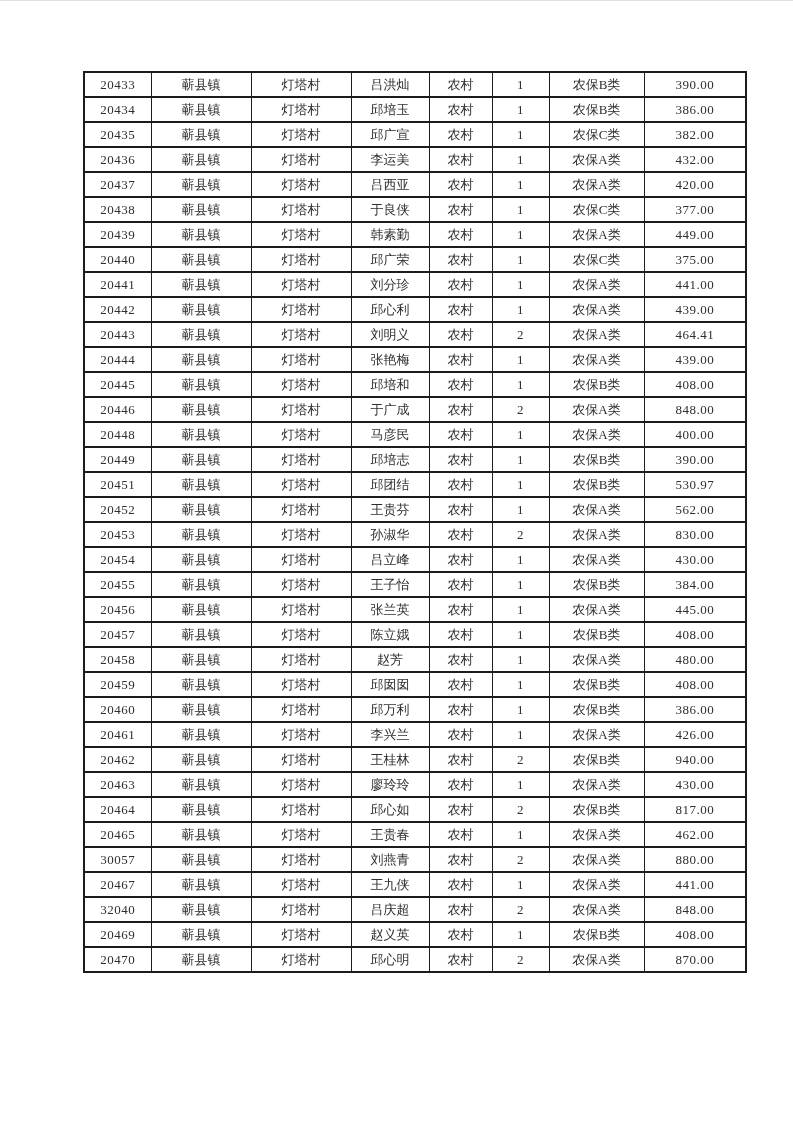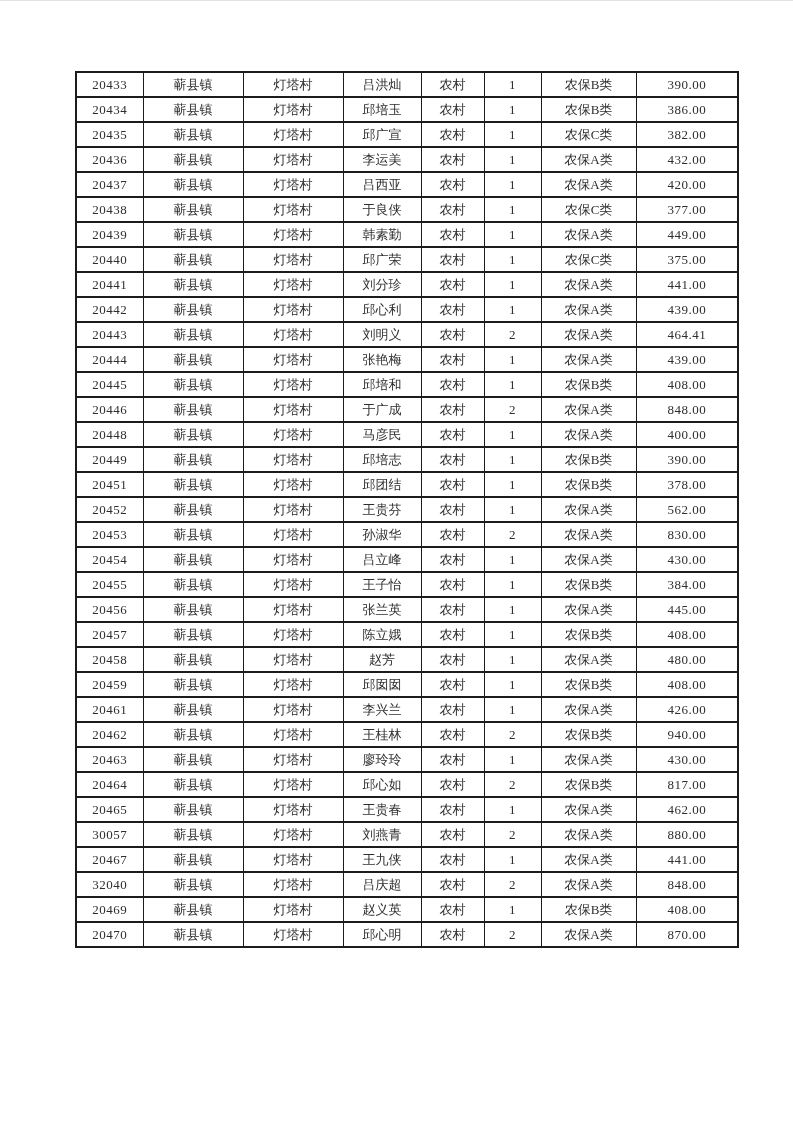--- a/index.html
+++ b/index.html
@@ -11,21 +11,21 @@
     position: relative;
     width: 793px;
     height: 1122px;
     background: #ffffff;
     border-top: 1px solid #e2e2e2;
     box-sizing: border-box;
     font-family: "Liberation Serif", "DejaVu Serif", serif;
   }
   table.data-table {
     position: absolute;
-    left: 75px;
+    left: 83px;
     top: 70px;
     width: 662px;
     border-collapse: collapse;
     table-layout: fixed;
     border: 2px solid #1c1c1c;
   }
   table.data-table td {
     border: 1px solid #1c1c1c;
     border-top-width: 2px;
     border-bottom-width: 2px;
@@ -225,21 +225,21 @@
           <td class="num">390.00</td>
         </tr>
         <tr>
           <td class="num">20451</td>
           <td>蕲县镇</td>
           <td>灯塔村</td>
           <td>邱团结</td>
           <td>农村</td>
           <td class="num">1</td>
           <td>农保B类</td>
-          <td class="num">378.00</td>
+          <td class="num">530.97</td>
         </tr>
         <tr>
           <td class="num">20452</td>
           <td>蕲县镇</td>
           <td>灯塔村</td>
           <td>王贵芬</td>
           <td>农村</td>
           <td class="num">1</td>
           <td>农保A类</td>
           <td class="num">562.00</td>
@@ -306,20 +306,30 @@
         </tr>
         <tr>
           <td class="num">20459</td>
           <td>蕲县镇</td>
           <td>灯塔村</td>
           <td>邱囡囡</td>
           <td>农村</td>
           <td class="num">1</td>
           <td>农保B类</td>
           <td class="num">408.00</td>
+        </tr>
+        <tr>
+          <td class="num">20460</td>
+          <td>蕲县镇</td>
+          <td>灯塔村</td>
+          <td>邱万利</td>
+          <td>农村</td>
+          <td class="num">1</td>
+          <td>农保B类</td>
+          <td class="num">386.00</td>
         </tr>
         <tr>
           <td class="num">20461</td>
           <td>蕲县镇</td>
           <td>灯塔村</td>
           <td>李兴兰</td>
           <td>农村</td>
           <td class="num">1</td>
           <td>农保A类</td>
           <td class="num">426.00</td>

